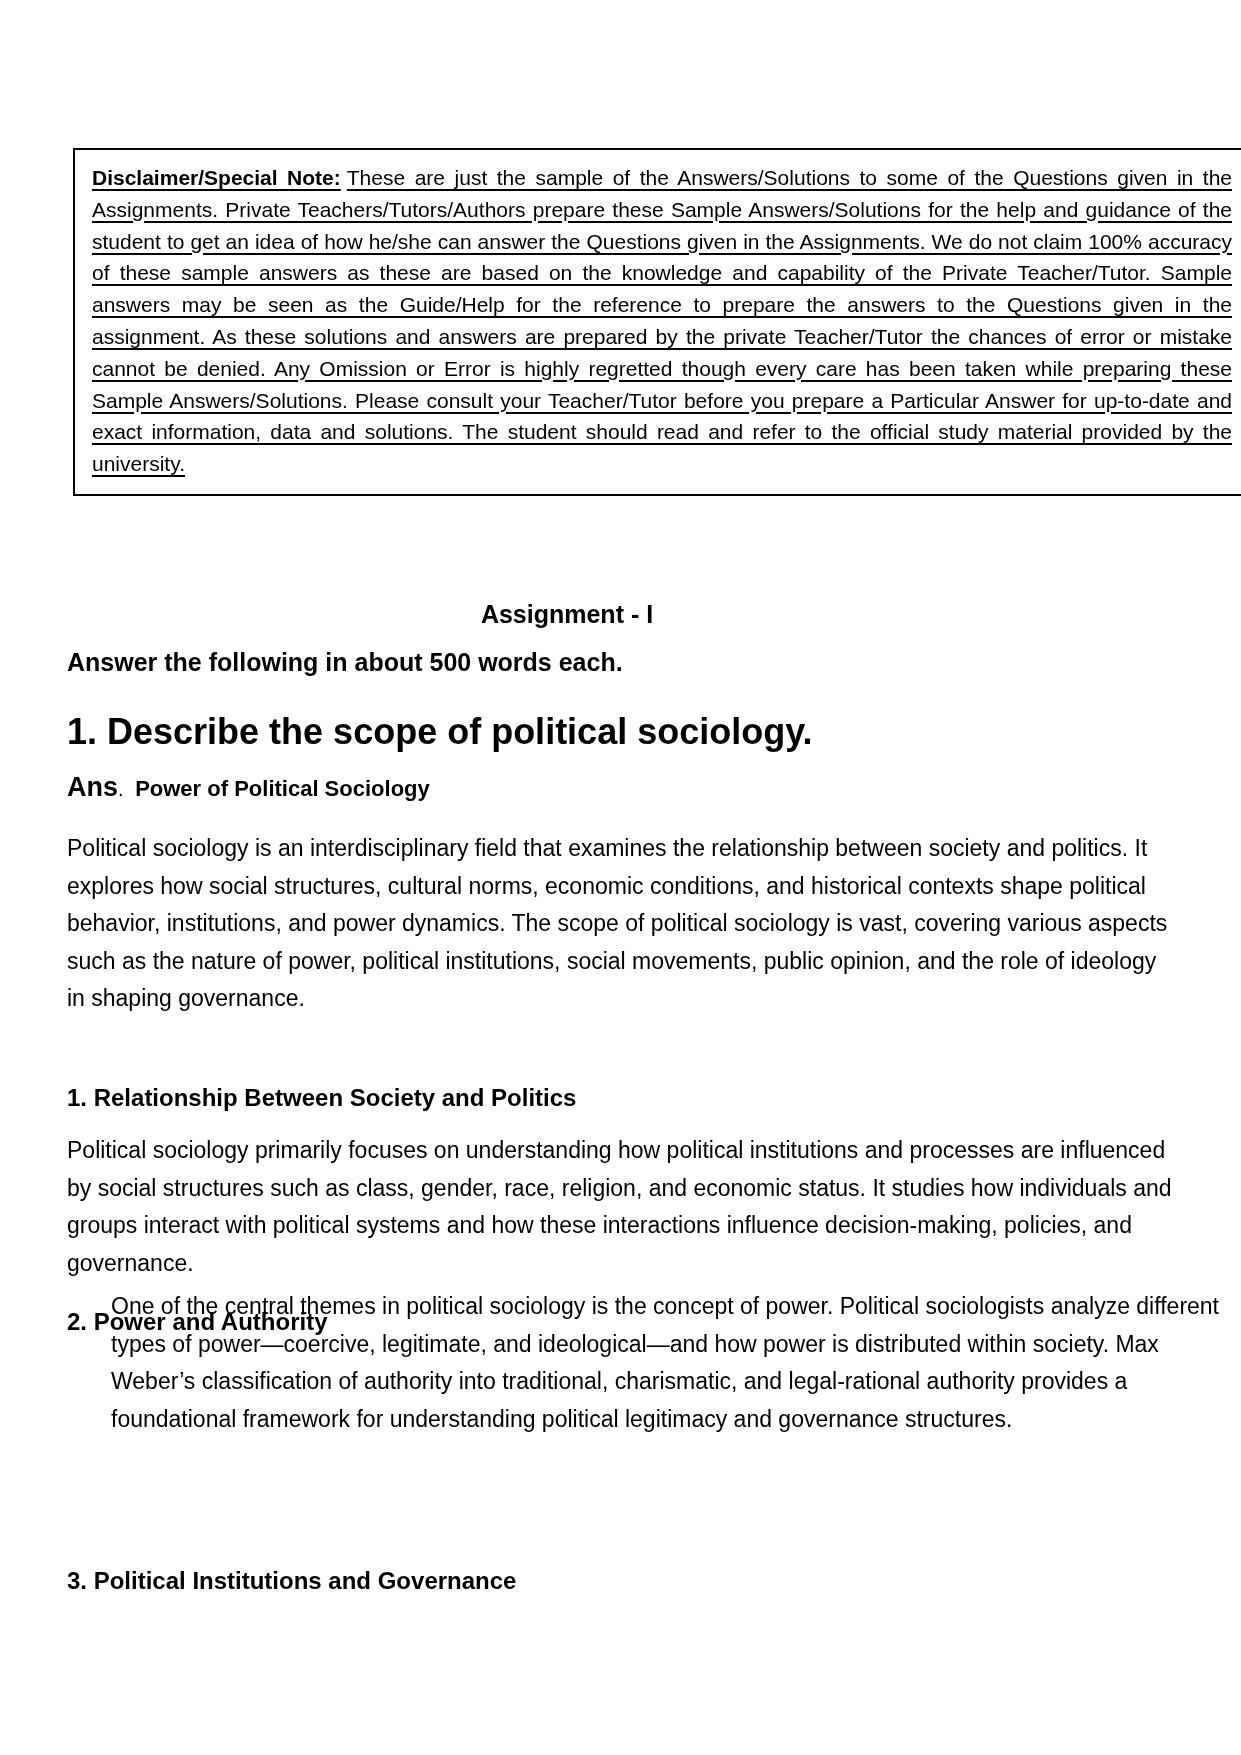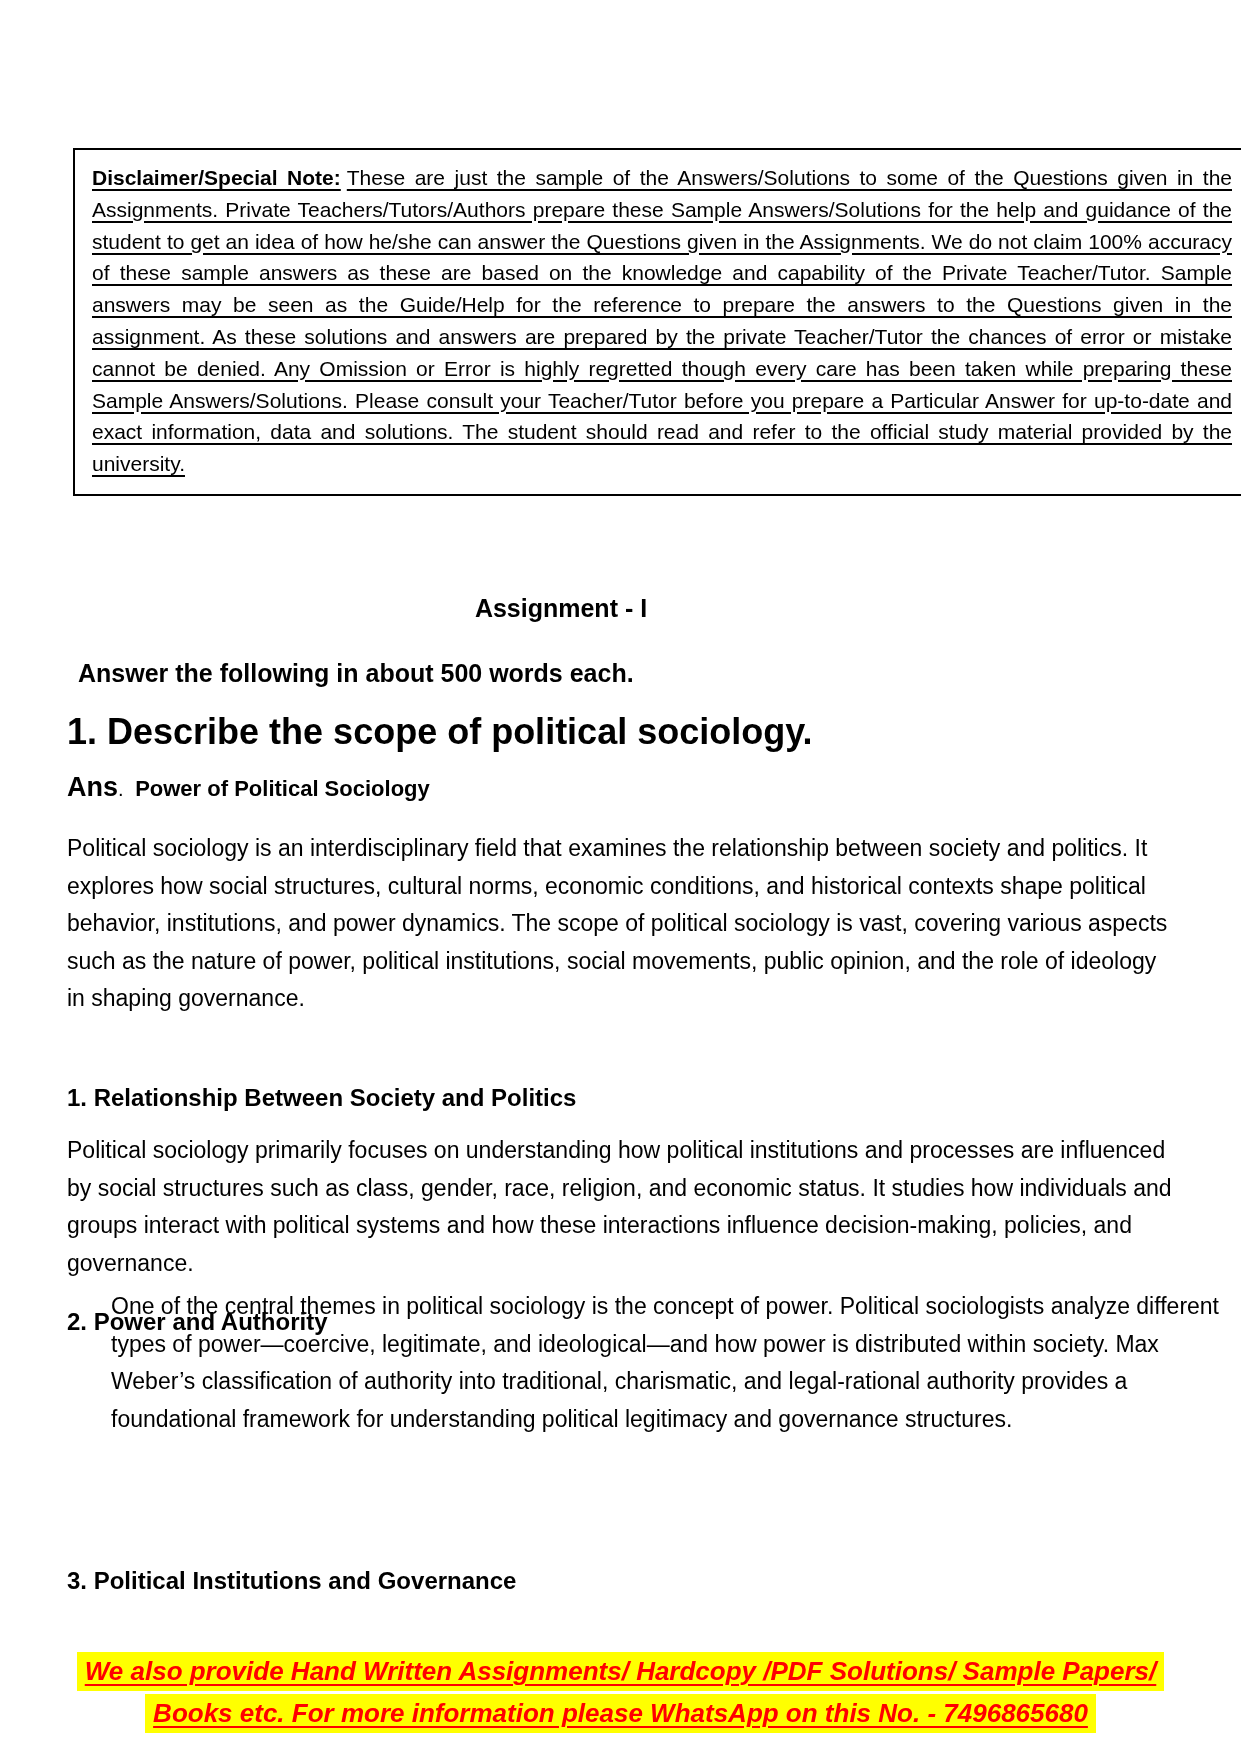--- a/index.html
+++ b/index.html
@@ -40,30 +40,30 @@
     text-decoration: underline;
     text-underline-offset: 4px;
   }
 
   
   .assignment-title {
     position: absolute;
     left: 73px;
     top: 588px;
     width: 964px;
-    margin: 6px;
+    margin: 12px;
     text-align: center;
     font-size: 25px;
     font-weight: 700;
   }
   .instruction {
     position: absolute;
     left: 67px;
     top: 648px;
-    margin: 11px;
+    margin: 0;
     font-size: 25px;
     font-weight: 700;
   }
   .question {
     position: absolute;
     left: 67px;
     top: 711px;
     margin: 0;
     font-size: 36px;
     font-weight: 700;
@@ -161,22 +161,14 @@
   <h3 class="sub-heading head-sec1">1. Relationship Between Society and Politics</h3>
 
   <p class="body-para para-sec1">Political sociology primarily focuses on understanding how political institutions and processes are influenced by social structures such as class, gender, race, religion, and economic status. It studies how individuals and groups interact with political systems and how these interactions influence decision-making, policies, and governance.</p>
 
   <h3 class="sub-heading head-sec2">2. Power and Authority</h3>
 
   <p class="body-para para-sec2">One of the central themes in political sociology is the concept of power. Political sociologists analyze different types of power—coercive, legitimate, and ideological—and how power is distributed within society. Max Weber’s classification of authority into traditional, charismatic, and legal-rational authority provides a foundational framework for understanding political legitimacy and governance structures.</p>
 
   <h3 class="sub-heading head-sec3">3. Political Institutions and Governance</h3>
 
-  <div class="footer-banner">
-    <div class="footer-line">
-      <span class="footer-highlight">We also provide Hand Written Assignments/ Hardcopy /PDF Solutions/ Sample Papers/</span>
-    </div>
-    <div class="footer-line">
-      <span class="footer-highlight">Books etc. For more information please WhatsApp on this No. - 7496865680</span>
-    </div>
-  </div>
 
 </div>
 
 </body></html>

